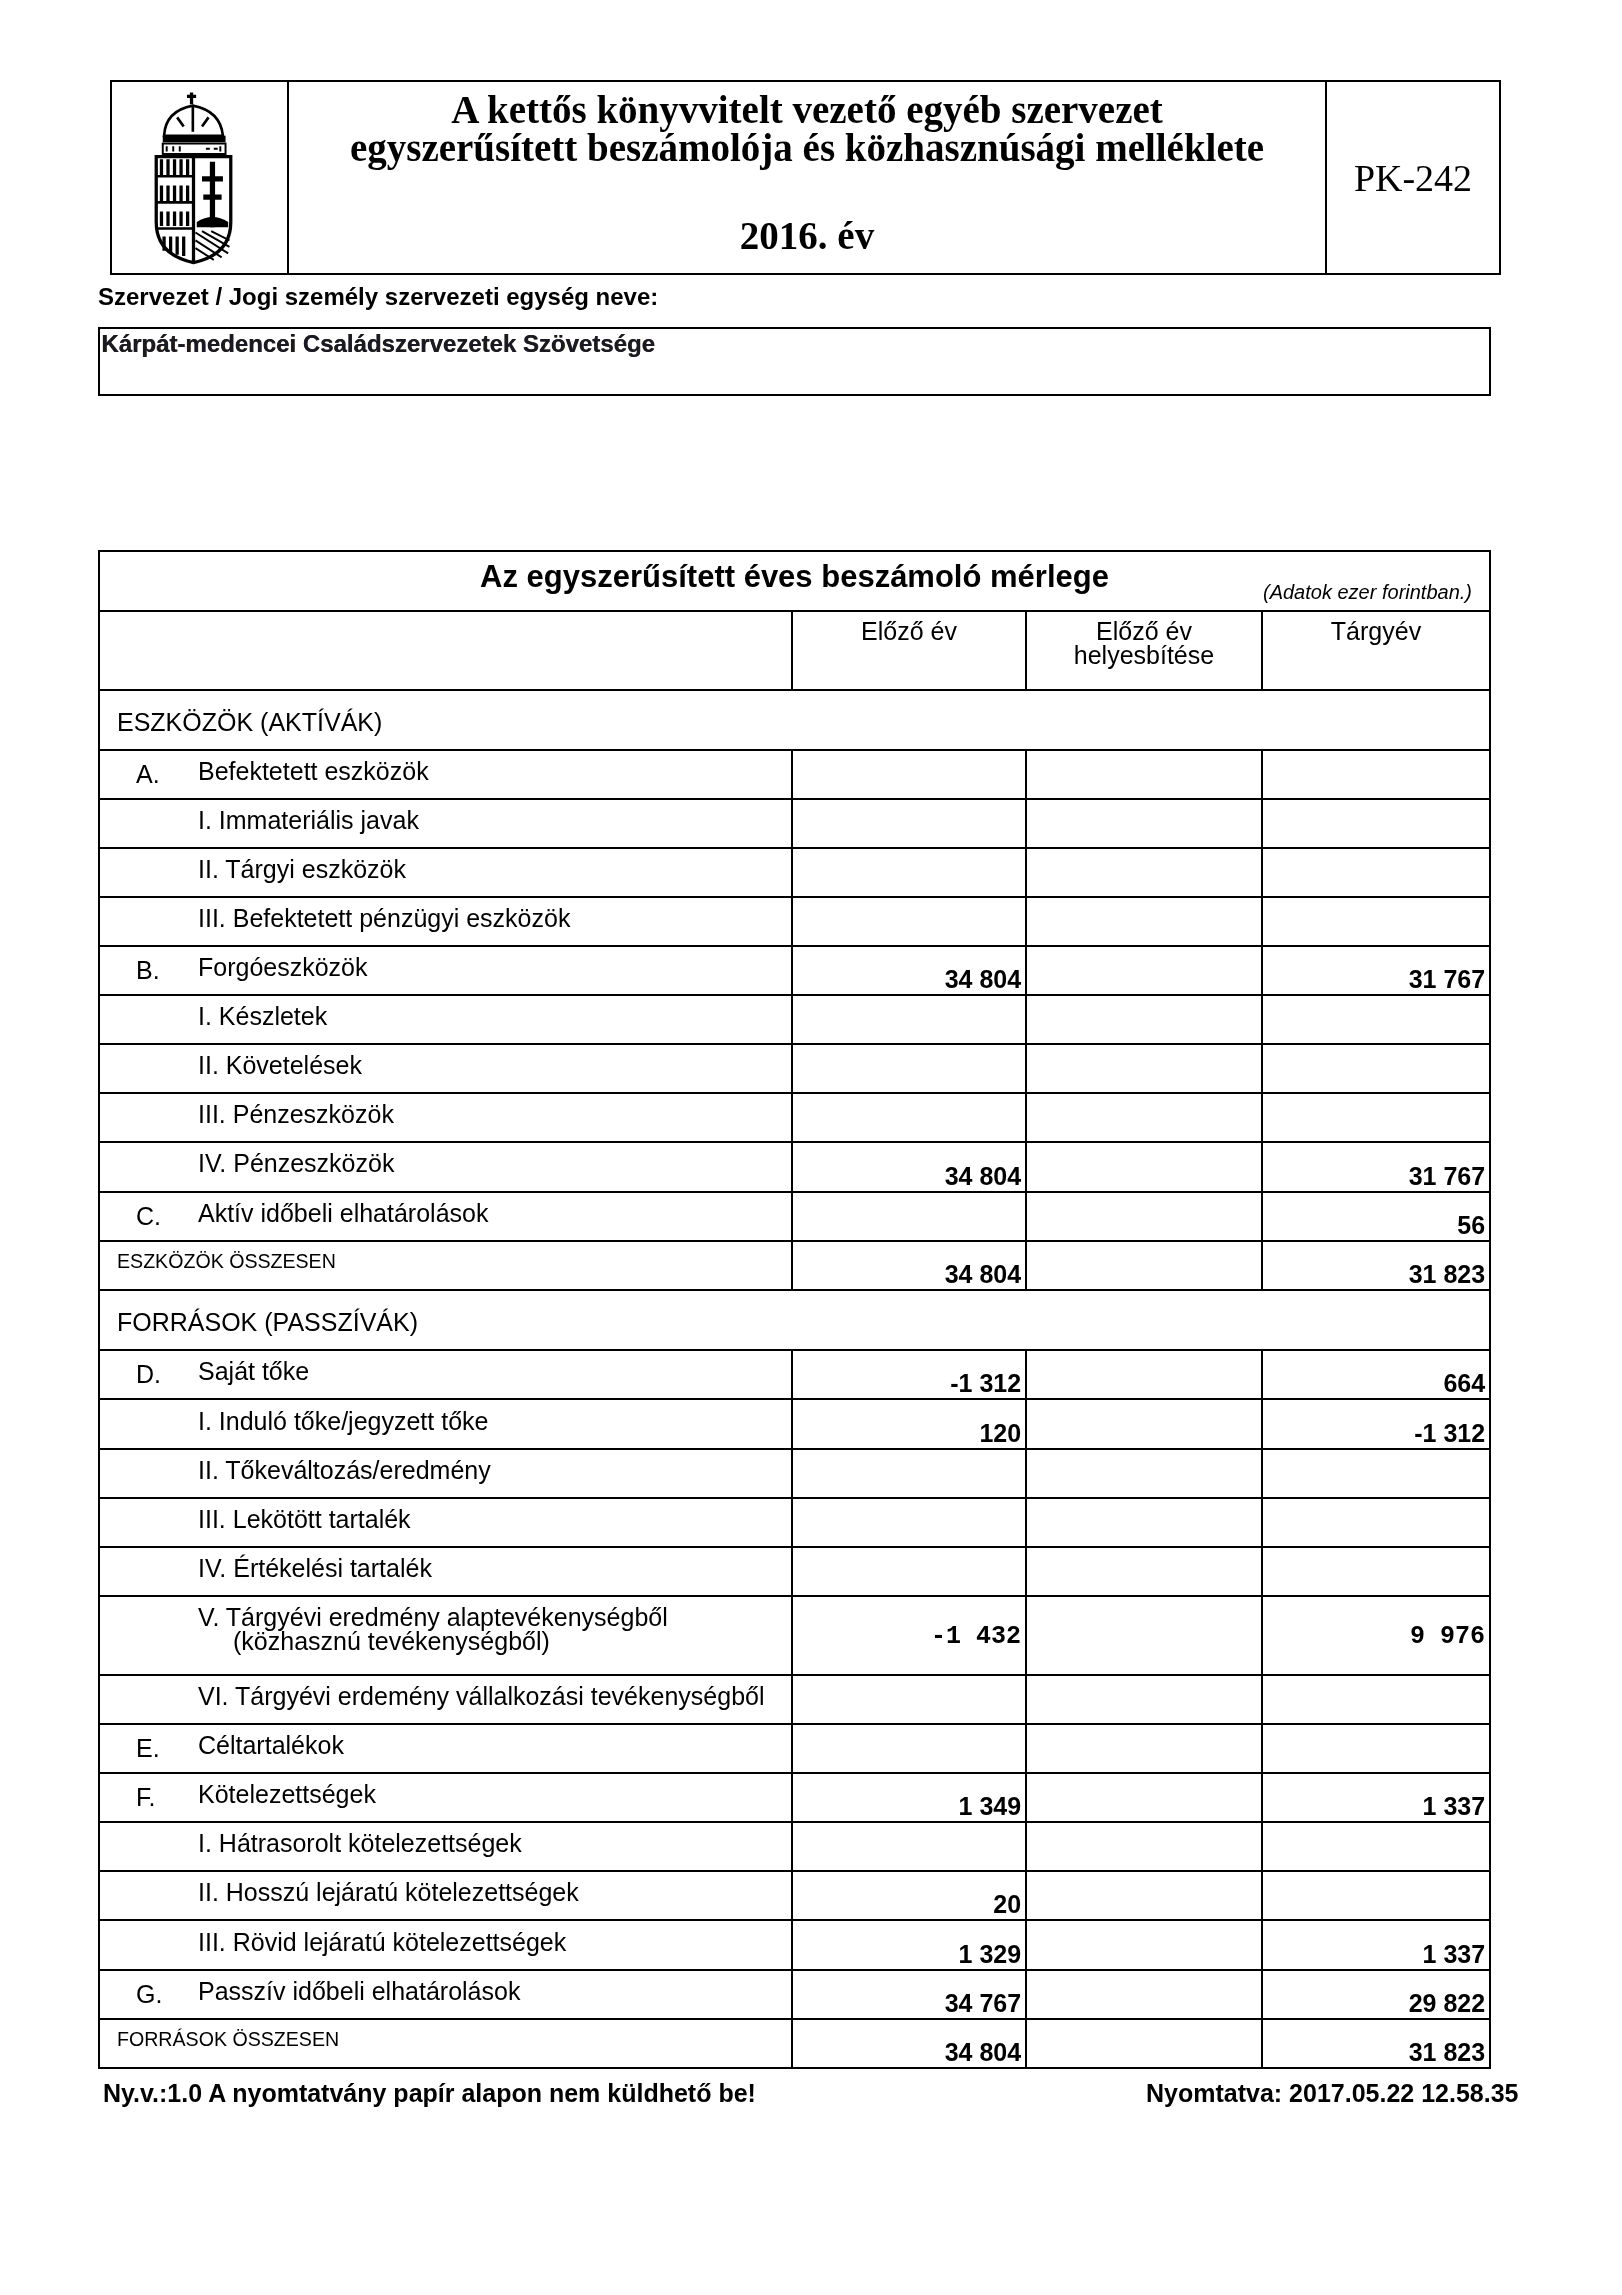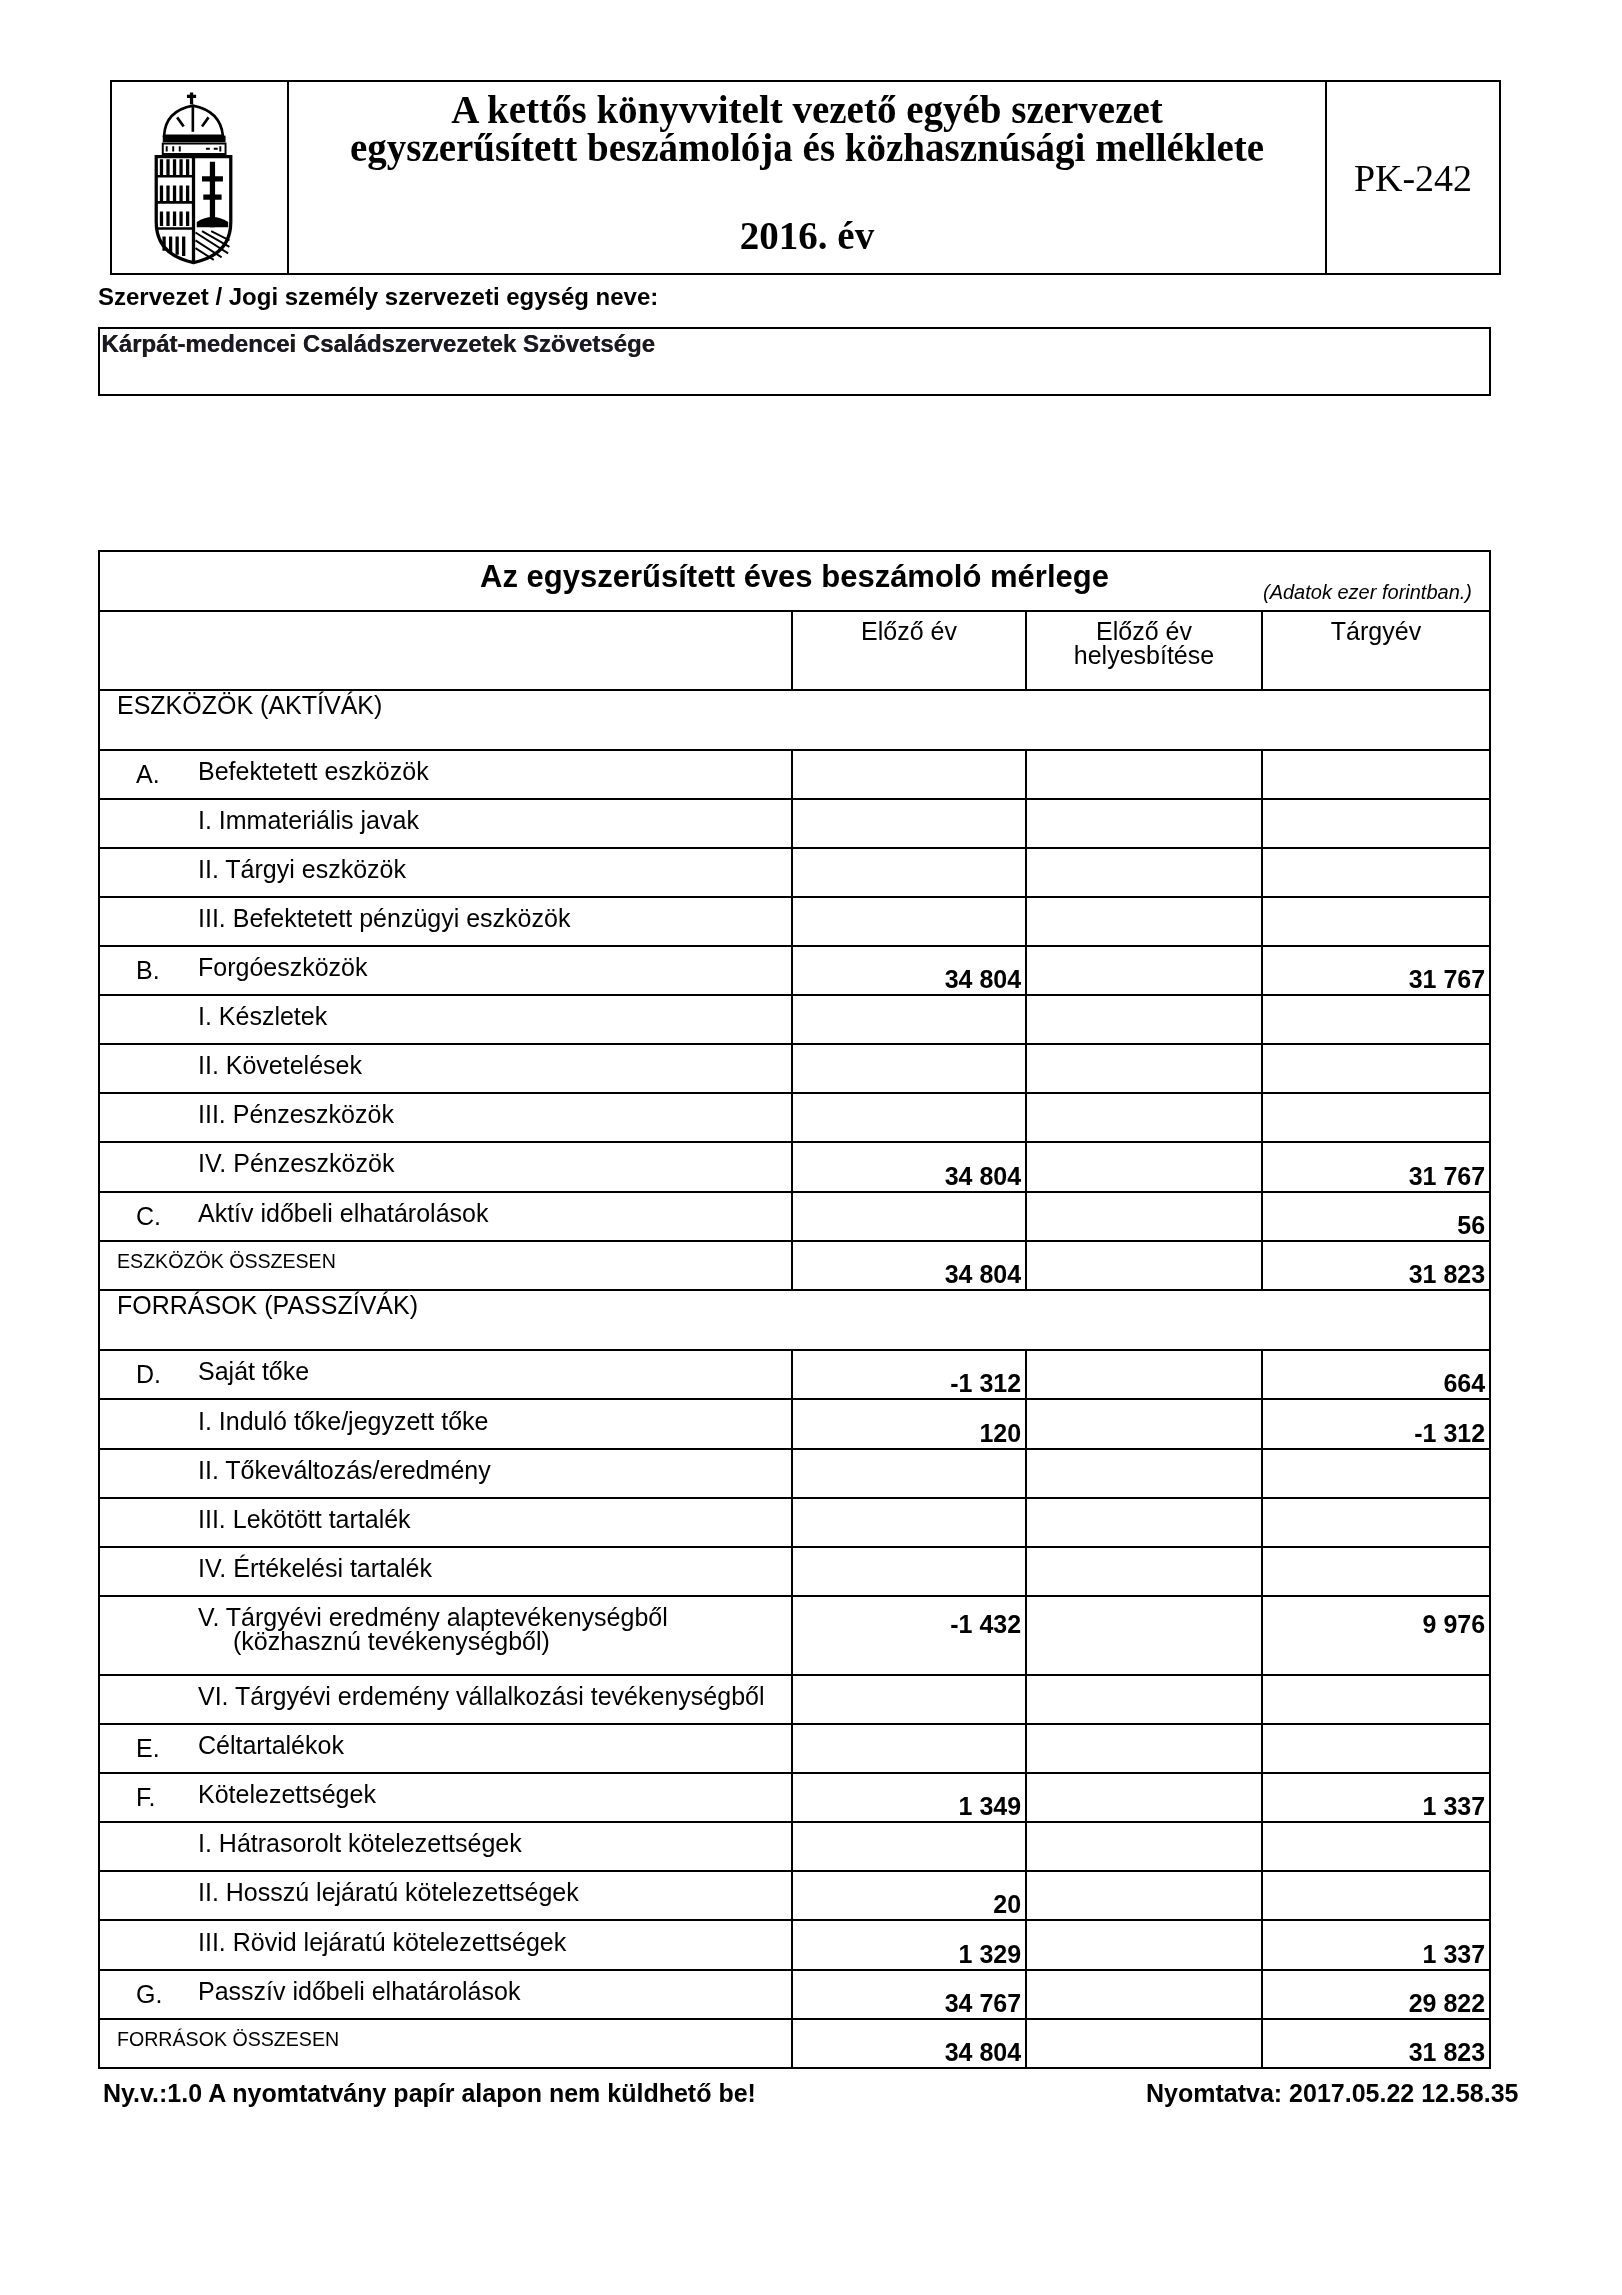--- a/index.html
+++ b/index.html
@@ -31,31 +31,31 @@
   #balance col.c-label { width: 693px; }
   #balance col.c-num { width: 234px; }
   #balance col.c-num2 { width: 236px; }
   #balance col.c-num3 { width: 228px; }
   .title-row td { height: 58px; position: relative; }
   .title-text { position: absolute; left: 0; right: 0; top: 6.5px; text-align: center; font-size: 31px; font-weight: bold; }
   .unit-text { position: absolute; right: 17px; top: 29px; font-size: 20px; font-style: italic; }
   .colhead-row td { height: 77px; text-align: center; font-size: 24px; line-height: 24px; }
   .colhead-row td div { padding-top: 6.5px; }
   .section-row td { height: 58px; font-size: 25px; }
-  .section-row td div { padding: 0 0 0 17px; }
+  .section-row td div { padding: 17px 0 0 17px; }
   .row td { height: 47px; }
   .row.tall td { height: 77px; }
   .lbl { position: relative; height: 100%; }
   .lbl .letter { position: absolute; left: 36px; top: 9.2px; font-size: 25px; }
   .lbl .text { position: absolute; left: 98px; top: 9.2px; font-size: 25px; white-space: nowrap; line-height: 23.6px; }
   .lbl .text .sub { display: block; padding-left: 35px; }
   .lbl .total { position: absolute; left: 17px; top: 7.9px; font-size: 19.6px; white-space: nowrap; }
   .num { text-align: right; font-weight: bold; font-size: 25px; }
   .num div { padding: 18.3px 3.9px 0 0; }
-  .row.tall .num div { padding-top: 13px; }
+  .row.tall .num div { padding-top: 25px; font-family: Liberation Mono, monospace; }
 
   #footer-left { left: 103px; top: 2079px; font-size: 25px; font-weight: bold; white-space: nowrap; }
   #footer-right { left: 1146px; top: 2079px; font-size: 25px; font-weight: bold; white-space: nowrap; }
 </style>
 </head>
 <body>
 
 <div id="header-box" class="abs">
   <div id="logo-cell" class="abs">
     <svg width="85" height="177" viewBox="0 0 130 270" style="position:absolute;left:39px;top:9.2px;">

